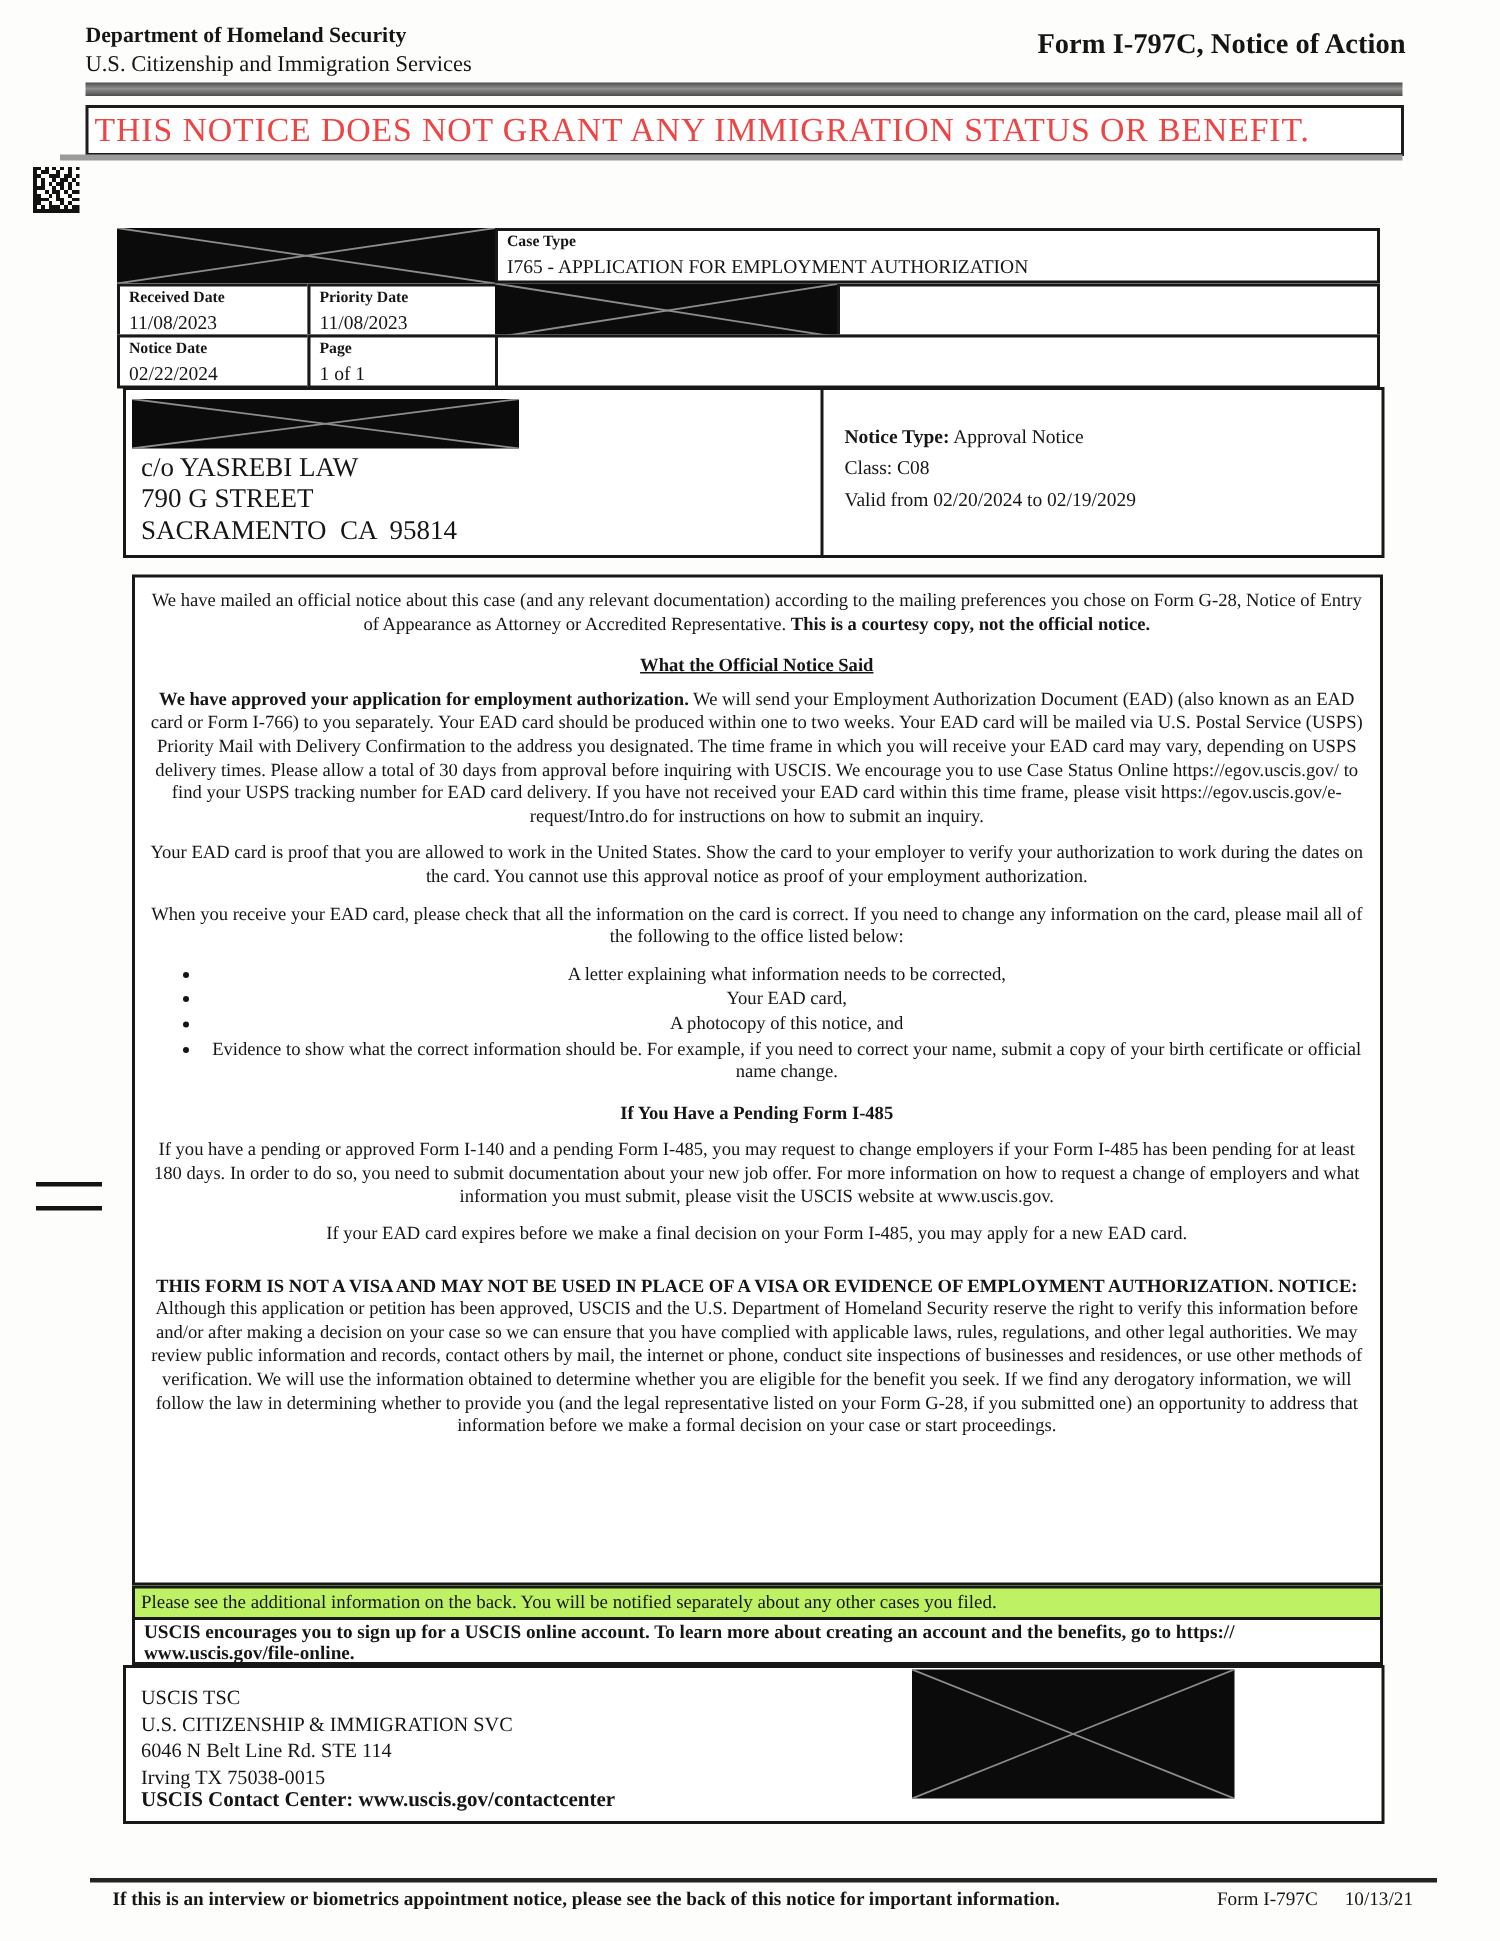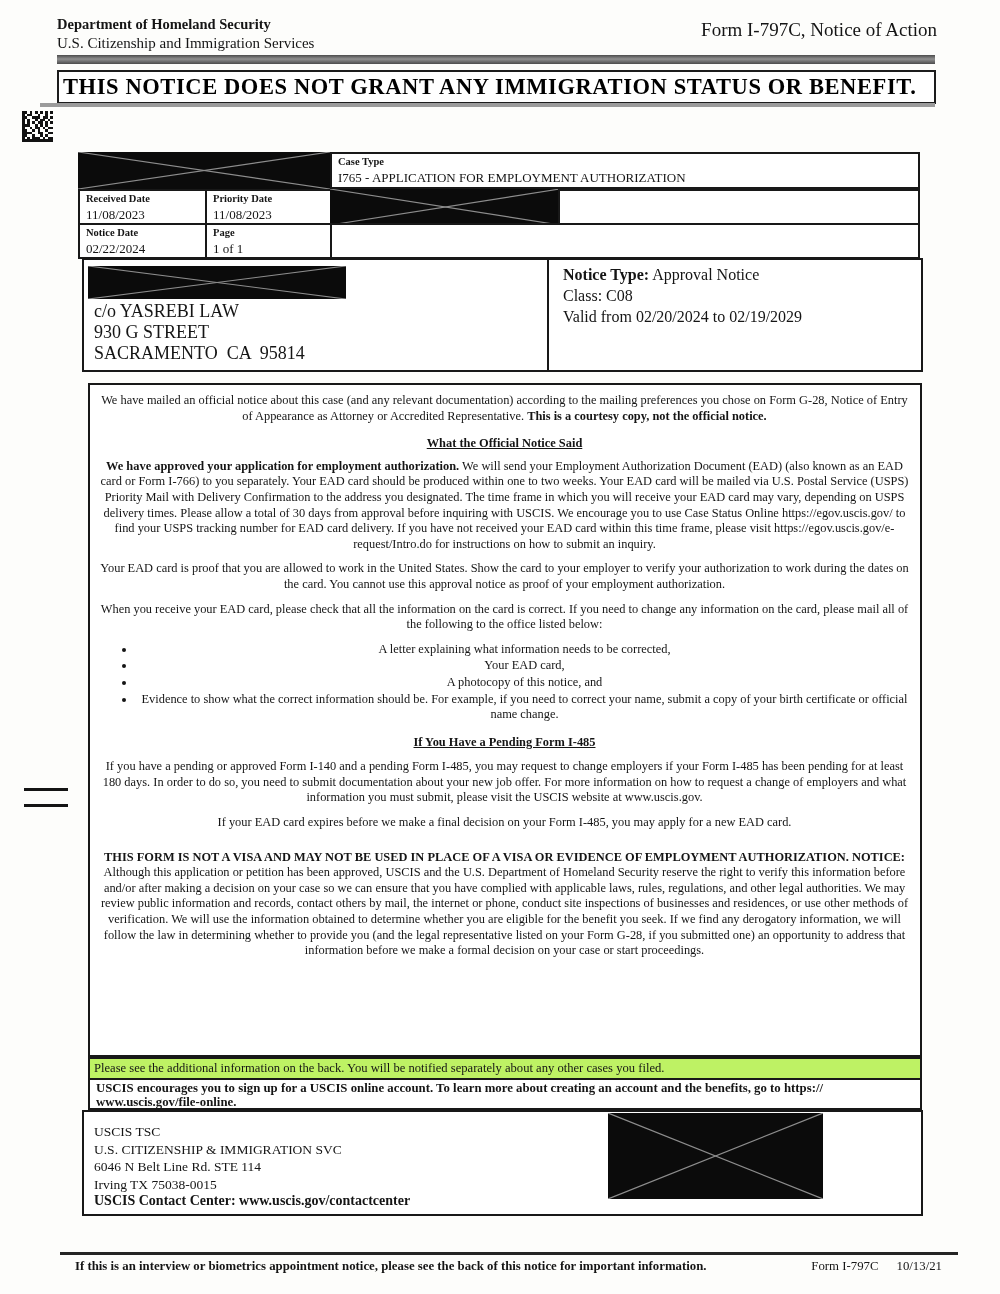--- a/index.html
+++ b/index.html
@@ -6,26 +6,26 @@
   .page {
     position:relative; width:1000px; height:1294px; margin:0 auto;
     background:#fdfdfb; color:#151515; overflow:hidden;
     font-family:"Liberation Serif","DejaVu Serif",serif;
   }
   .abs { position:absolute; }
 
   
   .agency1 { left:57px; top:16px; font-size:14.5px; font-weight:bold; }
   .agency2 { left:57px; top:35px; font-size:15px; }
-  .form-title { right:63px; top:19px; font-size:19px; font-weight:normal; }
+  .form-title { right:63px; top:19px; font-size:19px; font-weight:bold; }
   .bar-top { left:57px; top:55px; width:878px; height:9px;
     background:linear-gradient(#4c4c4c, #909090 45%, #4c4c4c); }
   .banner-box { left:57px; top:70px; width:875px; height:30px;
     border:2px solid #1c1c1c; background:#fff; display:flex; align-items:center; }
-  .banner-text { font-size:22.5px; font-weight:bold; color:#000000;
+  .banner-text { font-size:22.5px; font-weight:normal; color:#ef4444;
     letter-spacing:0.6px; padding-left:4px; white-space:nowrap; }
   .bar-under { left:40px; top:103px; width:895px; height:4px; background:#9b9b9b; }
 
   
   .dm { left:22px; top:111px; width:31px; height:31px; }
   .dm svg { width:100%; height:100%; display:block; }
 
   
   .redact { background:#0b0b0b; }
   .redact svg { position:absolute; inset:0; width:100%; height:100%; display:block; }
@@ -45,31 +45,31 @@
   .c-noticedate { left:78px;  top:223px; width:129px; height:36px; }
   .c-page       { left:205px; top:223px; width:127px; height:36px; }
   .c-r3-empty   { left:330px; top:223px; width:590px; height:36px; }
 
   
   .addr-box { left:82px; top:258px; width:841px; height:114px;
     border:2px solid #181818; background:#fff; box-sizing:border-box; display:flex; }
   .addr-left { width:463px; box-sizing:border-box; padding:41px 0 0 10px;
     font-size:18px; line-height:21px; }
   .addr-right { flex:1; border-left:2px solid #181818; box-sizing:border-box;
-    padding:4px 0 0 14px; font-size:16px; line-height:21px; }
+    padding:20px 0 0 14px; font-size:13px; line-height:21px; }
   .name-redact { left:88px; top:266px; width:258px; height:33px; }
   .addr-city { white-space:pre-wrap; }
 
   
   .body-box { left:88px; top:383px; width:834px; height:674px;
     border:2px solid #181818; background:#fff; box-sizing:border-box;
     padding:8px 9px 0 8px; font-size:12.4px; line-height:15.6px;text-align:center; }
   .body-box p { margin:0 0 9px 0; }
   .sec-h1 { font-weight:bold; text-decoration:underline; margin:12px 0 7px 0; }
-  .sec-h2 { font-weight:bold; text-decoration:underline; margin:12px 0 9px 0; }
+  .sec-h2 { font-weight:bold; margin:12px 0 9px 0; }
   .body-box ul { margin:2px 0 10px 0; padding-left:38px; }
   .body-box li { margin:0 0 1px 0; padding-left:2px; }
   .legal { margin-top:19px !important; }
 
   
   .backinfo-row { left:88px; top:1057px; width:834px; height:23px;
     border:2px solid #181818; background:#bef264; box-sizing:border-box;
     font-size:12.6px; padding:2px 4px; }
   .online-row { left:88px; top:1078px; width:834px; height:32px;
     border:2px solid #181818; background:#fff; box-sizing:border-box;
@@ -195,21 +195,21 @@
   </div>
   <div class="abs cell c-page">
     <div class="lbl">Page</div>
     <div class="val">1 of 1</div>
   </div>
   <div class="abs cell c-r3-empty"></div>
 
   <div class="abs addr-box">
     <div class="addr-left">
       <div>c/o YASREBI LAW</div>
-      <div>930 G STREET</div>
+      <div>790 G STREET</div>
       <div class="addr-city">SACRAMENTO  CA  95814</div>
     </div>
     <div class="addr-right">
       <div><b>Notice Type:</b><span> Approval Notice</span></div>
       <div>Class: C08</div>
       <div>Valid from 02/20/2024 to 02/19/2029</div>
     </div>
   </div>
   <div class="abs redact name-redact">
     <svg preserveAspectRatio="none" viewBox="0 0 100 100">

